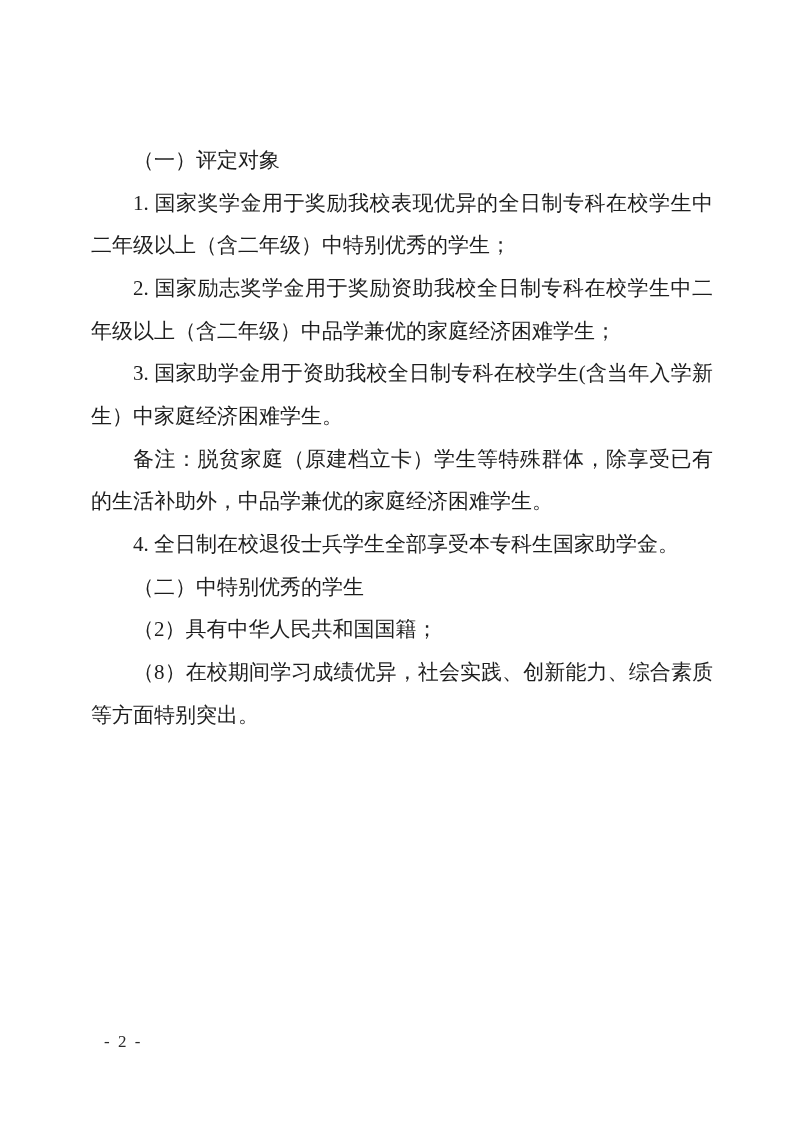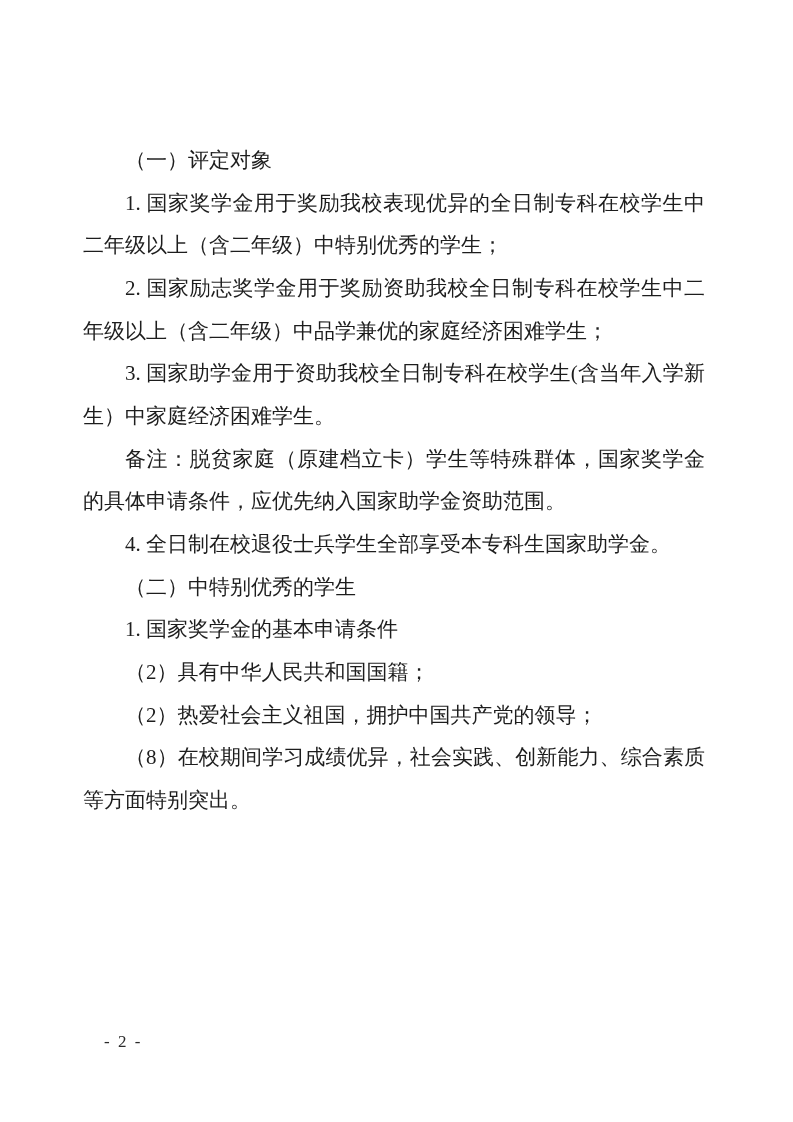--- a/index.html
+++ b/index.html
@@ -10,21 +10,21 @@
   .page {
     position: relative;
     width: 793px;
     height: 1122px;
     background: #ffffff;
     overflow: hidden;
     font-family: "Liberation Serif", serif;
   }
   .content {
     position: absolute;
-    left: 83px;
+    left: 91px;
     top: 139px;
     width: 622px;
   }
   .content p {
     margin: 0;
     padding: 0;
     font-size: 21px;
     line-height: 42.66px;
     color: #1d1d1d;
     text-indent: 2em;
@@ -48,22 +48,20 @@
 </style>
 </head>
 <body>
 
 <div class="page">
   <div class="content">
     <p class="heading">（一）评定对象</p>
     <p class="para">1. 国家奖学金用于奖励我校表现优异的全日制专科在校学生中二年级以上（含二年级）中特别优秀的学生；</p>
     <p class="para">2. 国家励志奖学金用于奖励资助我校全日制专科在校学生中二年级以上（含二年级）中品学兼优的家庭经济困难学生；</p>
     <p class="para">3. 国家助学金用于资助我校全日制专科在校学生(含当年入学新生）中家庭经济困难学生。</p>
-    <p class="para">备注：脱贫家庭（原建档立卡）学生等特殊群体，国家奖学金的具体申请条件，应优先纳入国家助学金资助范围。</p>
+    <p class="para">备注：脱贫家庭（原建档立卡）学生等特殊群体，除享受已有的生活补助外，中品学兼优的家庭经济困难学生。</p>
     <p class="para">4. 全日制在校退役士兵学生全部享受本专科生国家助学金。</p>
     <p class="heading">（二）中特别优秀的学生</p>
-    <p class="para">1. 国家奖学金的基本申请条件</p>
     <p class="para">（2）具有中华人民共和国国籍；</p>
-    <p class="para">（2）热爱社会主义祖国，拥护中国共产党的领导；</p>
     <p class="para">（8）在校期间学习成绩优异，社会实践、创新能力、综合素质等方面特别突出。</p>
   </div>
   <div class="page-number">- 2 -</div>
 </div>
 
 </body></html>

